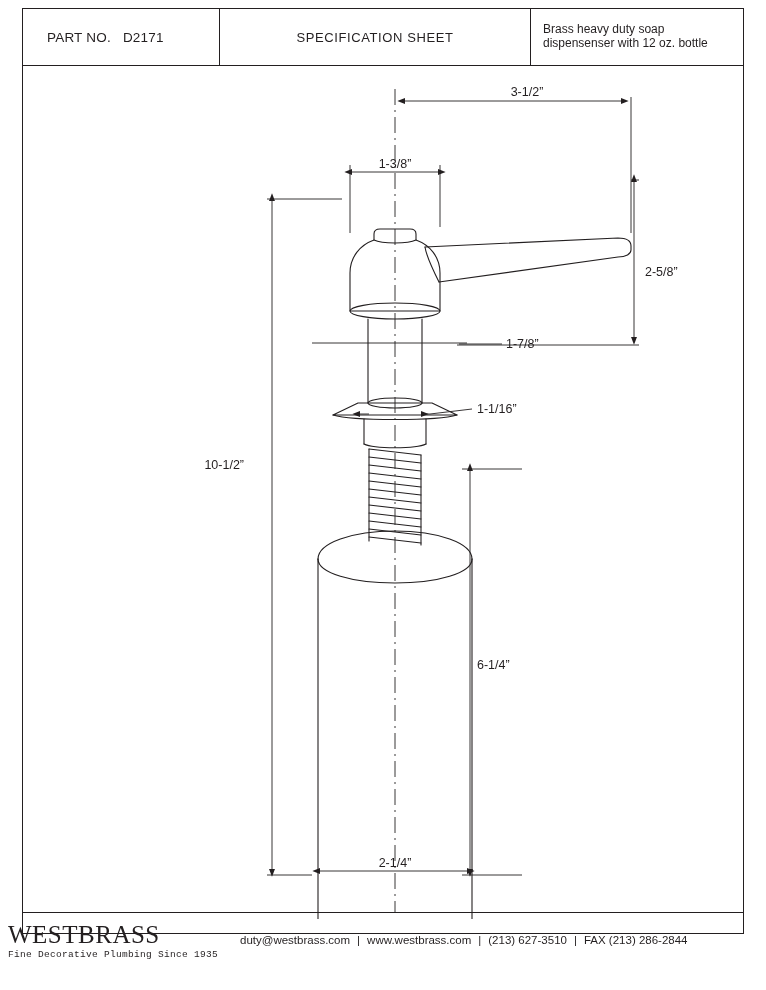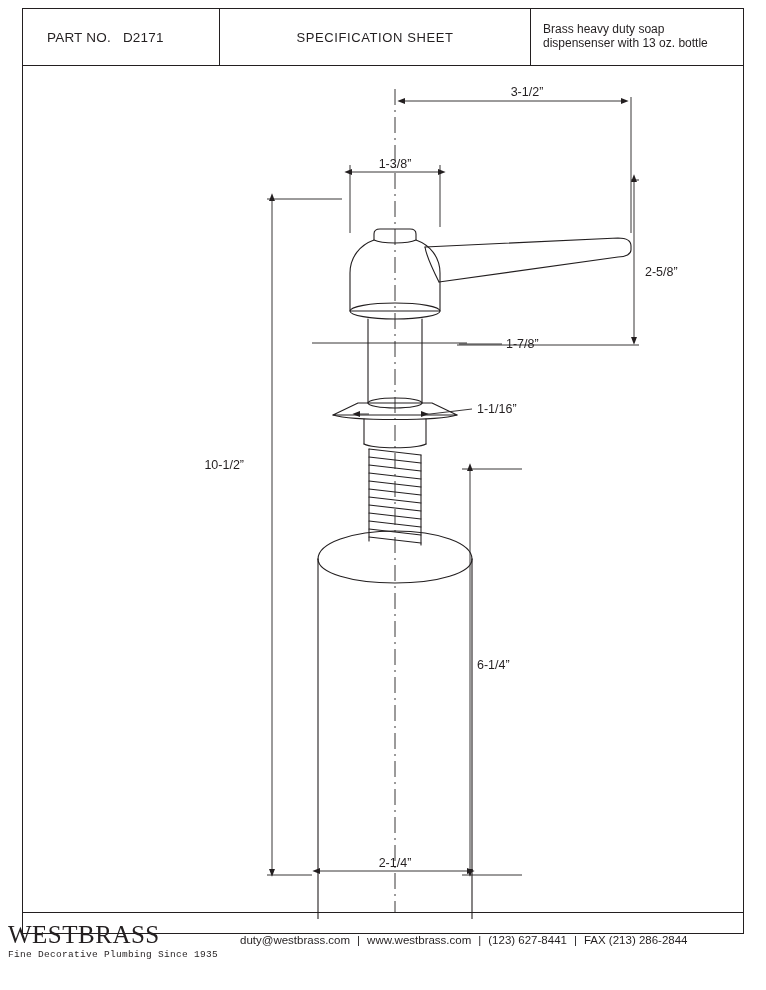--- a/index.html
+++ b/index.html
@@ -143,21 +143,21 @@
 <div class="sheet">
 
   <div class="header">
     <div class="header-cell cell-part">
       <span class="part-label">PART NO.</span>
       <span>D2171</span>
     </div>
     <div class="header-cell cell-title">SPECIFICATION SHEET</div>
     <div class="header-cell cell-desc">
       <span>Brass heavy duty soap</span><br>
-      <span>dispensenser with 13 oz. bottle</span>
+      <span>dispensenser with 12 oz. bottle</span>
     </div>
   </div>
 
   <div class="frame"></div>
 
   <div class="drawing">
     <svg width="722" height="868" viewBox="0 0 722 868" xmlns="http://www.w3.org/2000/svg">
       <defs>
         <marker id="arrowStart" markerWidth="9" markerHeight="7" refX="8.5" refY="3.5" orient="auto">
           <polygon points="9,0 9,7 0,3.5" fill="#231f20"></polygon>
@@ -265,17 +265,17 @@
     </svg>
   </div>
 
   <div class="footer">
     <div class="footer-rule"></div>
     <div class="brand">
       <div class="brand-name">WESTBRASS</div>
       <div class="brand-tag">Fine Decorative Plumbing Since 1935</div>
     </div>
     <div class="footer-contact">
-      <span>duty@westbrass.com</span><span class="sep">|</span><span>www.westbrass.com</span><span class="sep">|</span><span>(123) 627-8441</span><span class="sep">|</span><span>FAX (213) 286-2844</span>
+      <span>duty@westbrass.com</span><span class="sep">|</span><span>www.westbrass.com</span><span class="sep">|</span><span>(213) 627-3510</span><span class="sep">|</span><span>FAX (213) 286-2844</span>
     </div>
   </div>
 
 </div>
 
 </body></html>

